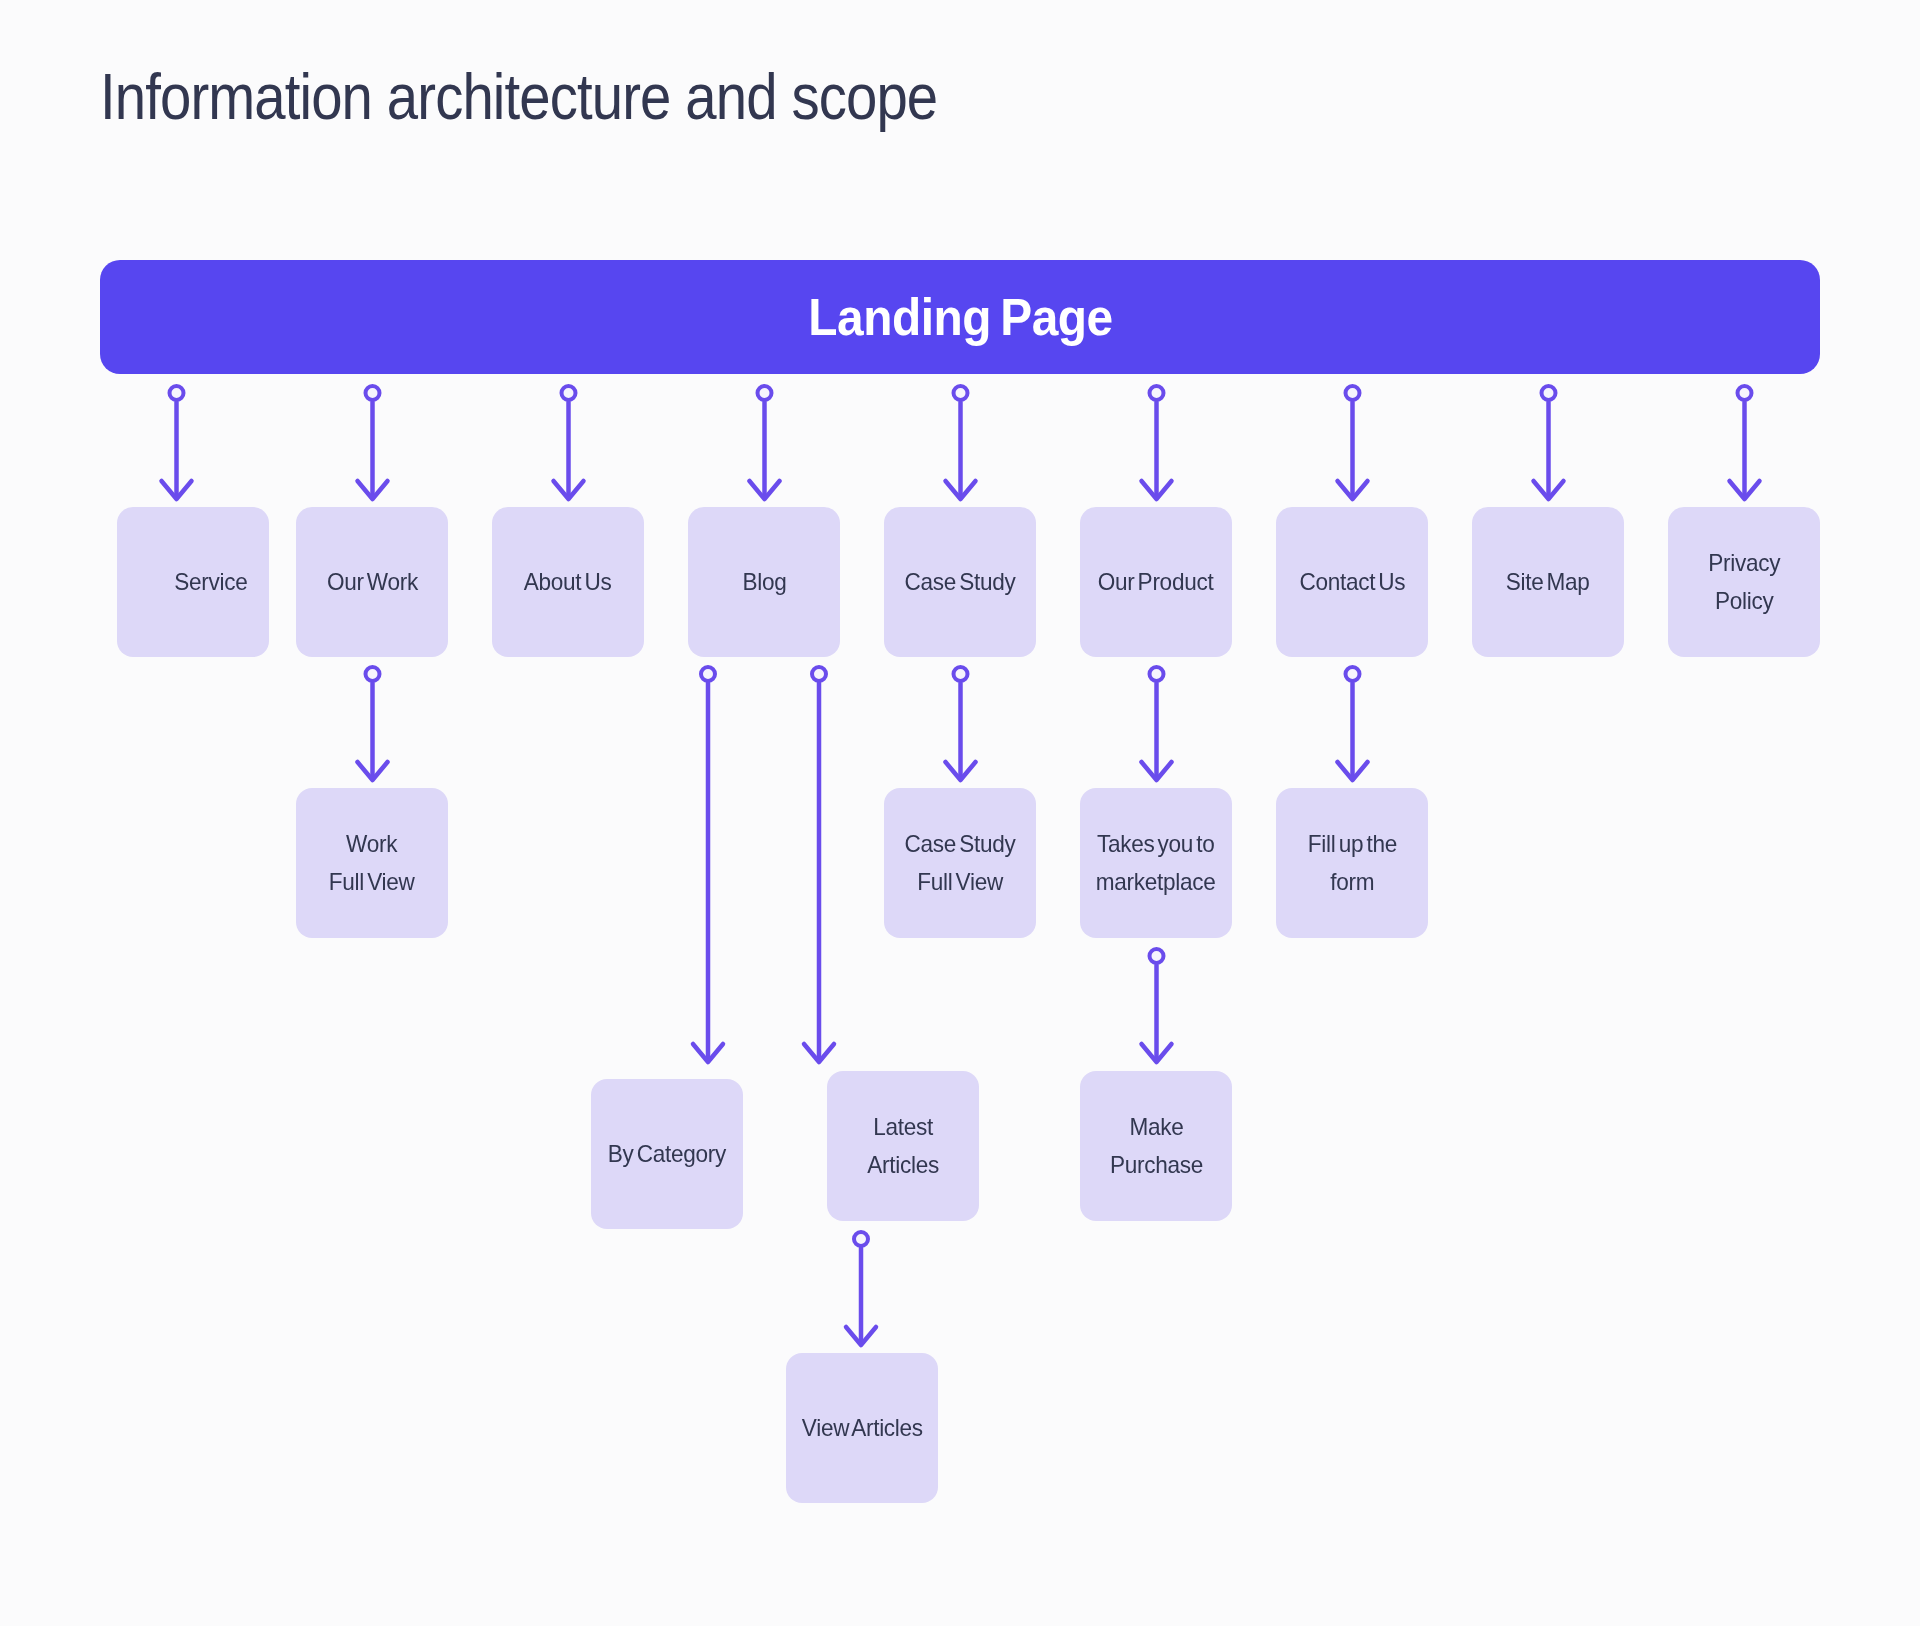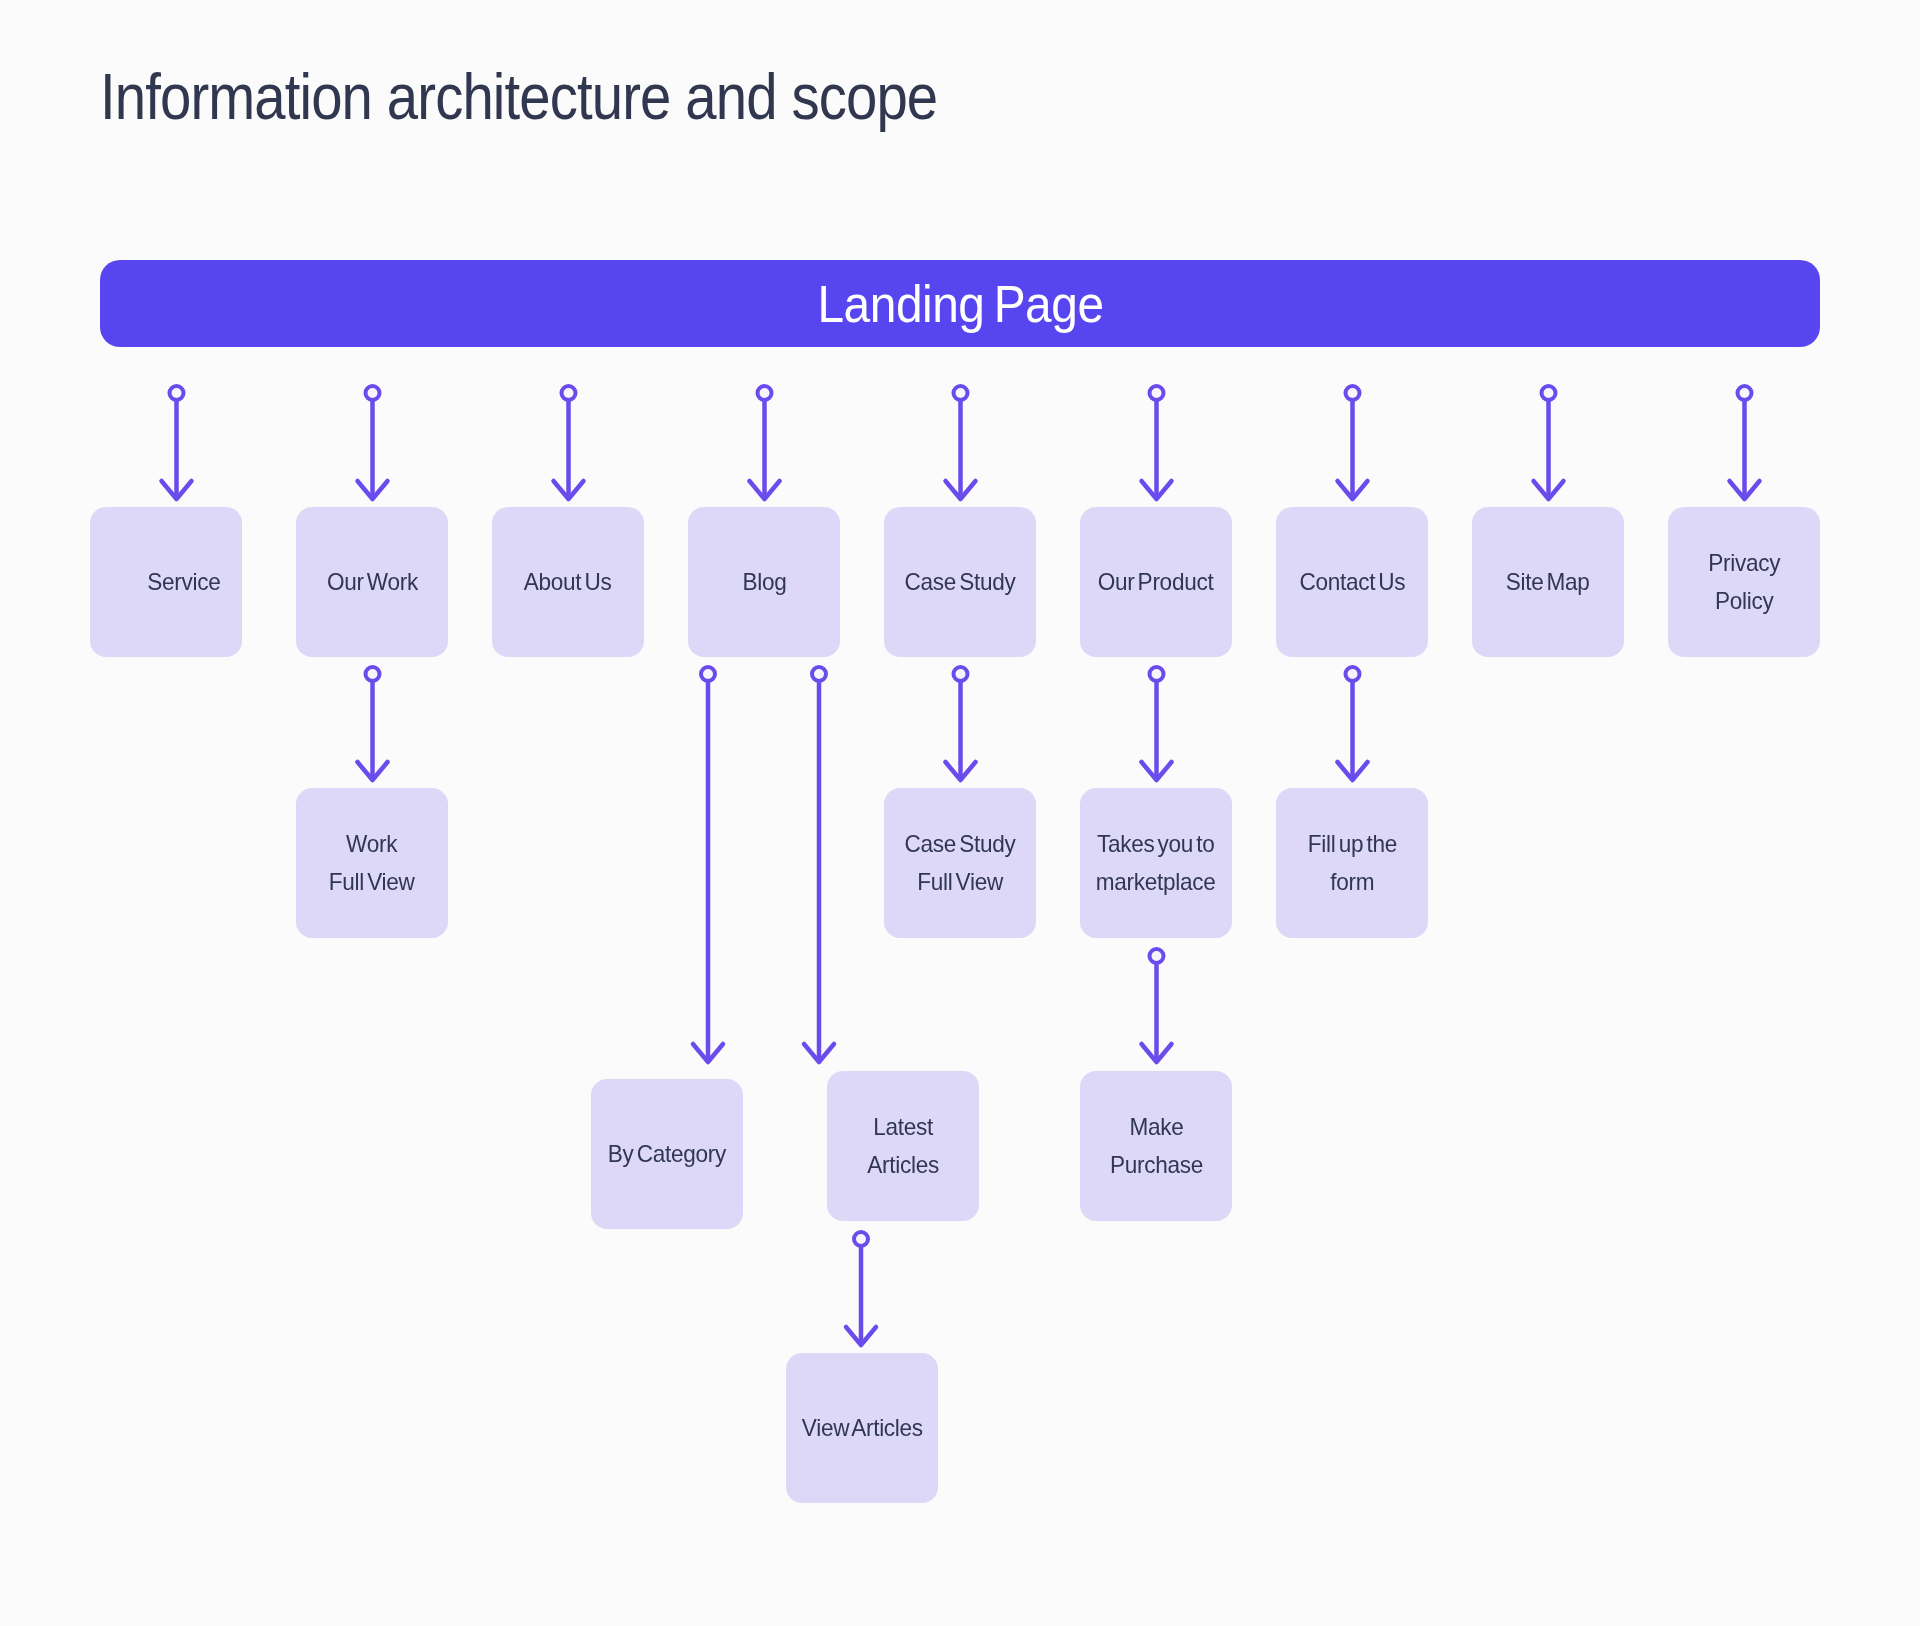--- a/index.html
+++ b/index.html
@@ -26,27 +26,27 @@
     font-weight:500;
     color:var(--text);
     letter-spacing:-1px;
     transform:scaleX(0.88);
     transform-origin:left top;
     white-space:nowrap;
   }
   .root-bar{
     position:absolute;
     left:100px;top:260px;
-    width:1720px;height:87px;
+    width:1720px;height:114px;
     background:var(--bar);
     border-radius:20px;
     display:flex;align-items:center;justify-content:center;
     color:var(--bar-text);
     font-size:52px;
-    font-weight:400;
+    font-weight:700;
     text-align:center;
   }
   .root-bar .lbl{
     display:inline-block;
     transform:scaleX(0.92);
     word-spacing:-4px;
     letter-spacing:-0.5px;
   }
   .node{
     position:absolute;
@@ -181,21 +181,21 @@
       <circle cx="861" cy="1239" r="7"></circle>
       <line x1="861" y1="1248" x2="861" y2="1343"></line>
       <path d="M846 1327 L861 1345 L876 1327"></path>
     </g>
   </svg>
 
   <div class="root-bar">
     <span class="lbl">Landing Page</span>
   </div>
 
-  <div class="node" style="left:90px;top:507px;padding-left:36px;">
+  <div class="node" style="left:117px;top:507px;padding-left:36px;">
     <span class="lbl">Service</span>
   </div>
   <div class="node" style="left:296px;top:507px;">
     <span class="lbl">Our Work</span>
   </div>
   <div class="node" style="left:688px;top:507px;">
     <span class="lbl">Blog</span>
   </div>
   <div class="node" style="left:492px;top:507px;">
     <span class="lbl">About Us</span>

